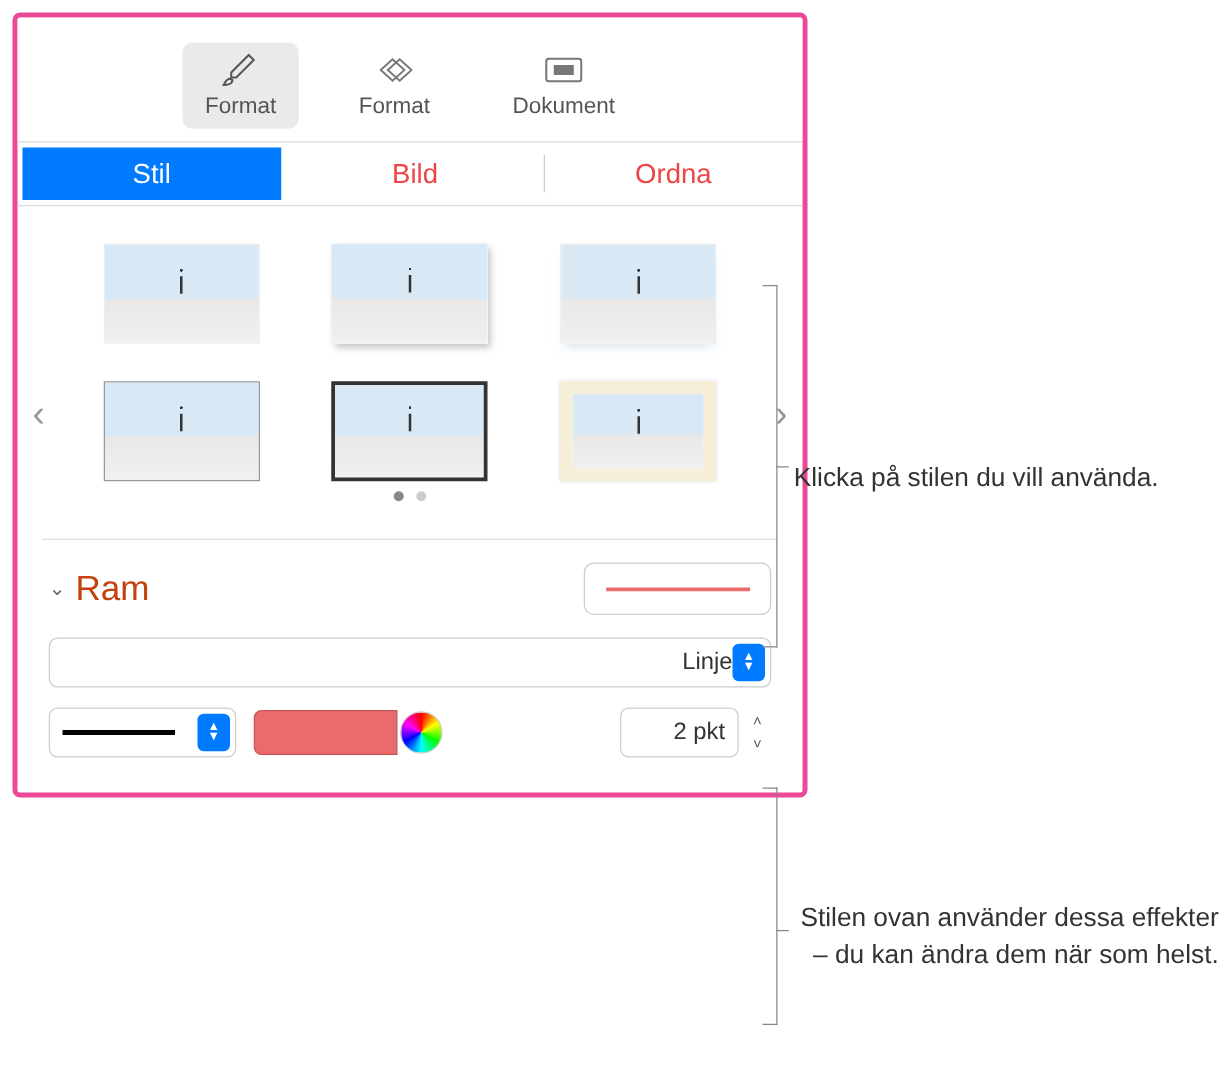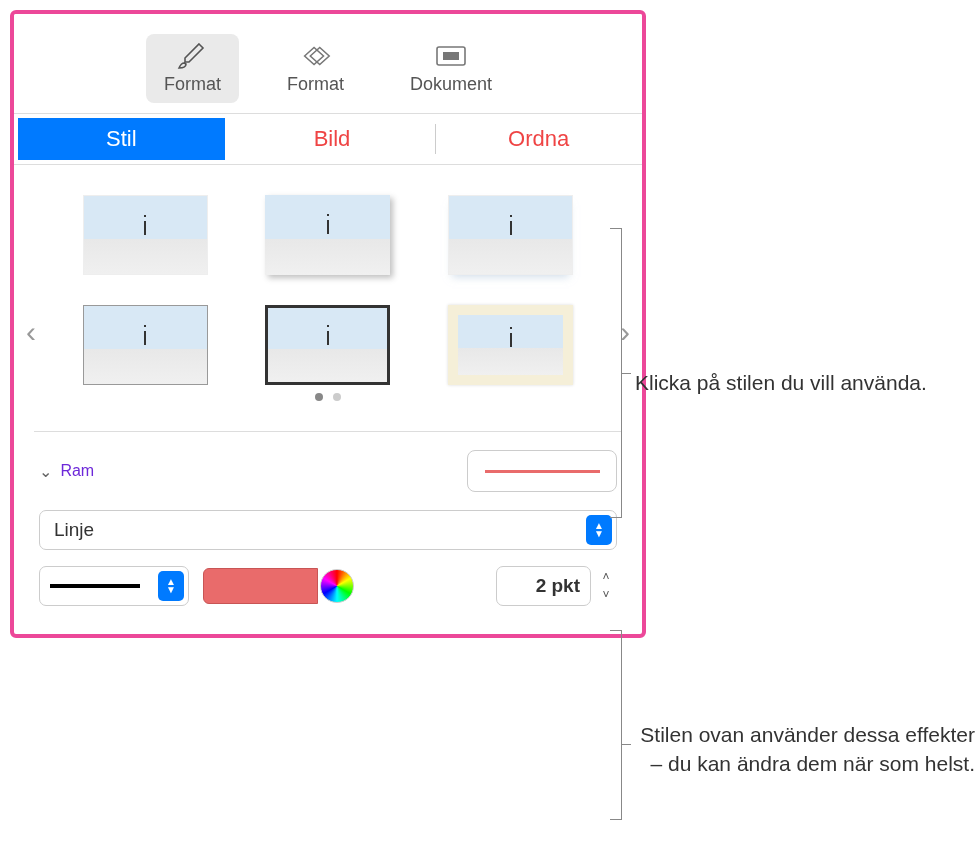--- a/index.html
+++ b/index.html
@@ -166,22 +166,22 @@
     .frame-header-left {
       display: flex;
       align-items: center;
       gap: 8px;
     }
     .chevron-down {
       font-size: 16px;
       color: #666;
     }
     .frame-title {
-      font-size: 16px;
-      color: #6d28d9;
+      font-size: 28px;
+      color: #c2410c;
     }
     .frame-preview {
       width: 150px;
       height: 42px;
       border: 1px solid #ccc;
       border-radius: 8px;
       display: flex;
       align-items: center;
       justify-content: center;
       cursor: pointer;
@@ -195,21 +195,21 @@
     .select-row {
       margin-bottom: 16px;
     }
     .select {
       width: 100%;
       height: 40px;
       border: 1px solid #ccc;
       border-radius: 7px;
       display: flex;
       align-items: center;
-      justify-content: space-between;
+      justify-content: flex-end;
       padding: 0 4px 0 14px;
       font-size: 19px;
       color: #333;
       cursor: pointer;
       background: #fff;
     }
     .select-arrows {
       width: 26px;
       height: 30px;
       background: #007aff;
@@ -273,21 +273,20 @@
     .stepper-input {
       width: 95px;
       height: 40px;
       border: 1px solid #ccc;
       border-radius: 7px;
       text-align: right;
       padding-right: 10px;
       font-size: 19px;
       color: #333;
       background: #fff;
-      font-weight: bold;
     }
     .stepper-buttons {
       display: flex;
       flex-direction: column;
       margin-left: 4px;
     }
     .stepper-btn {
       width: 22px;
       height: 18px;
       display: flex;

